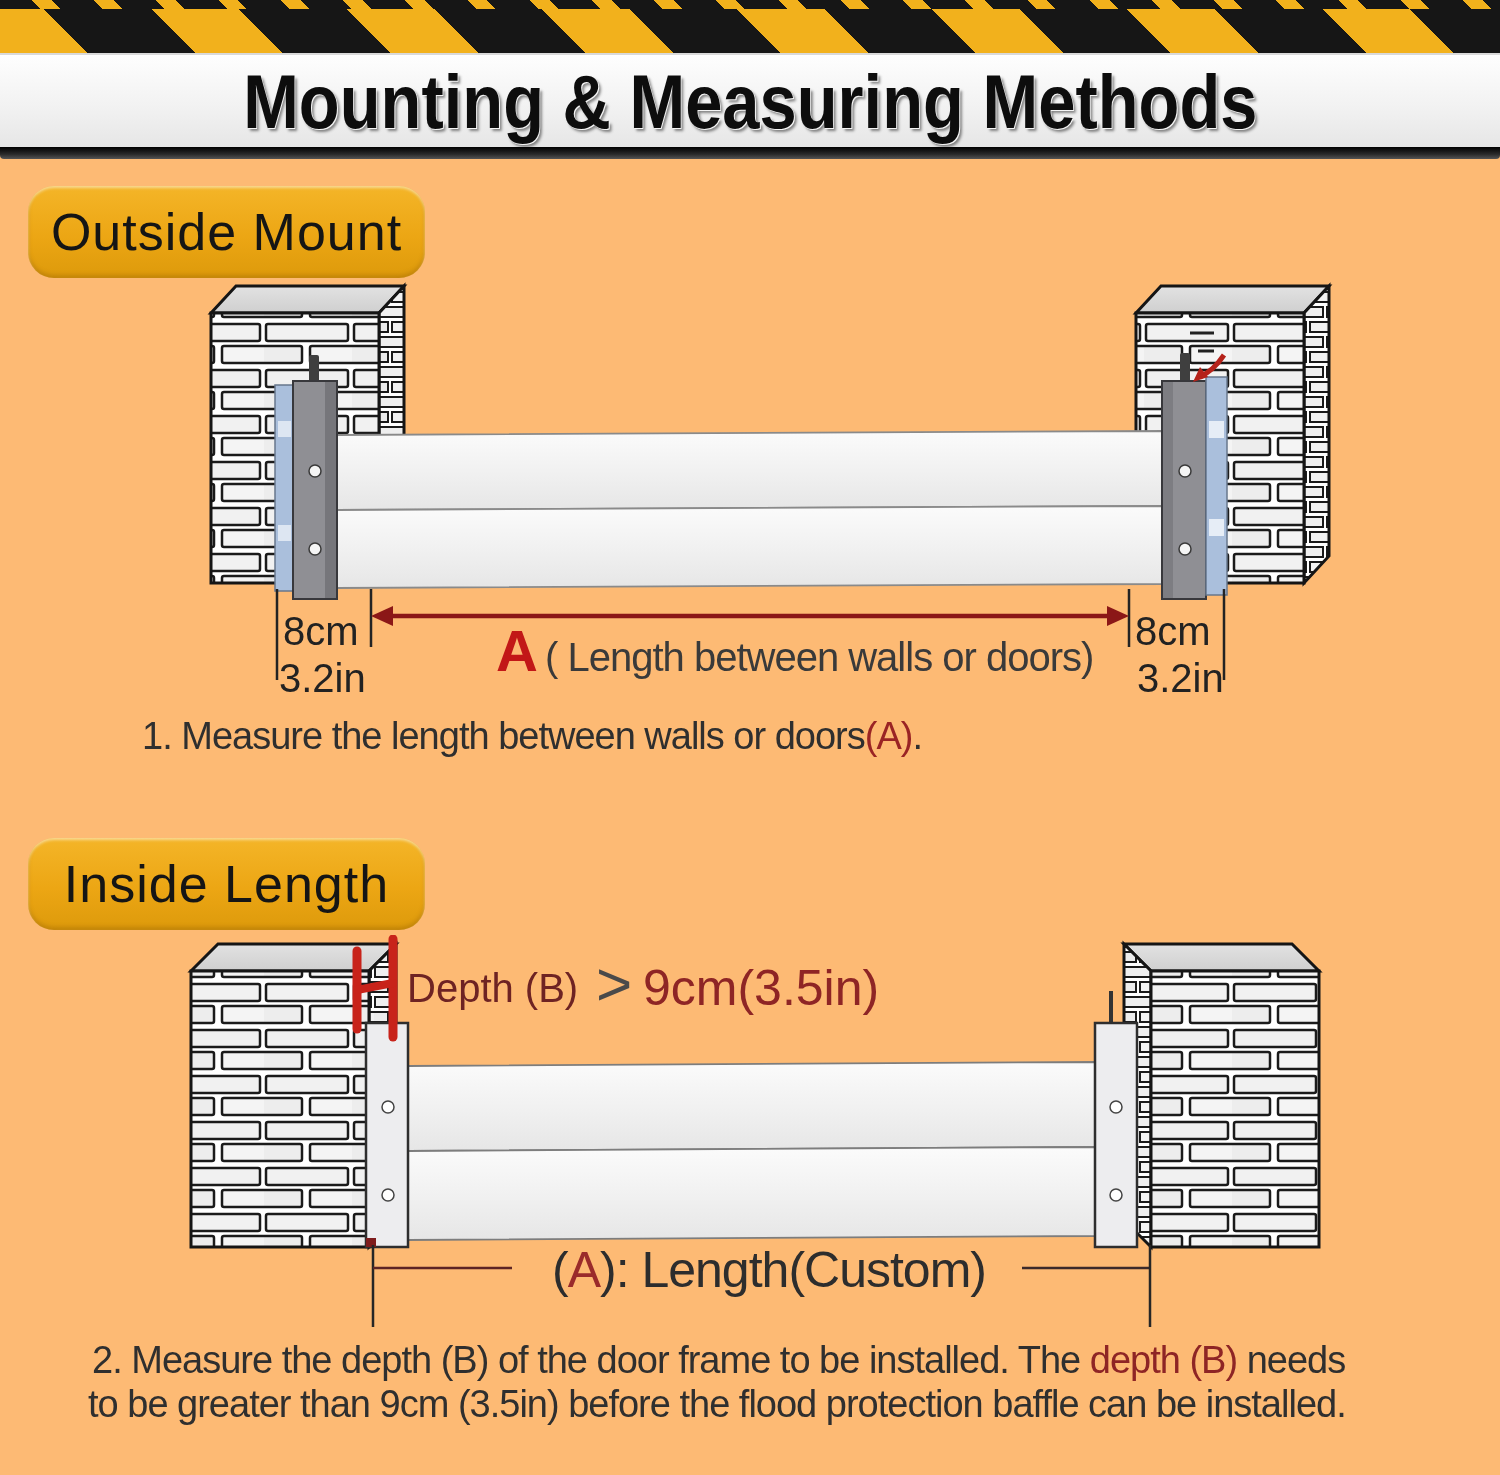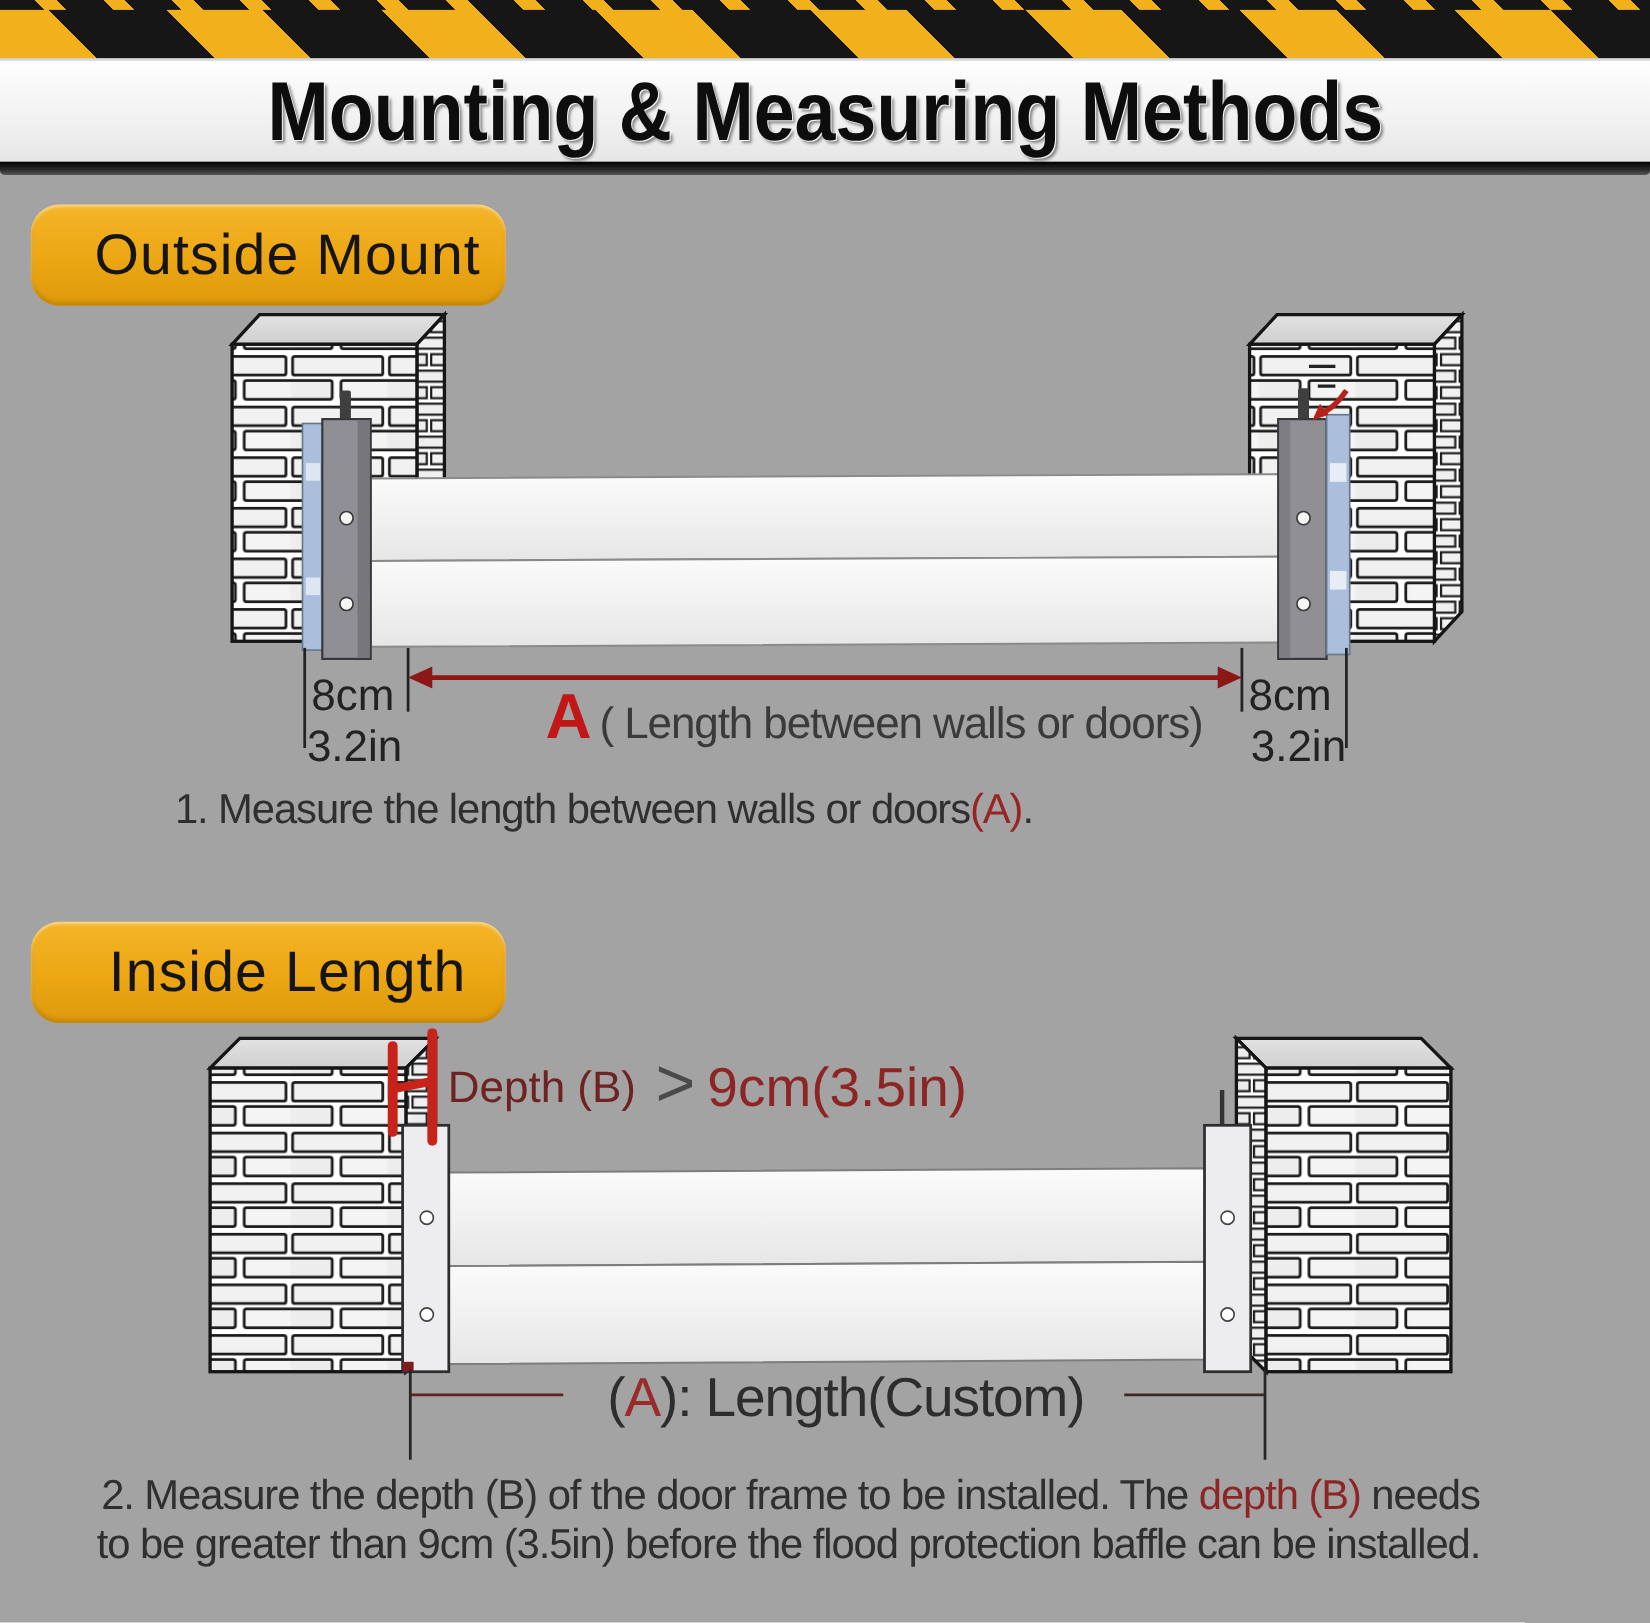--- a/index.html
+++ b/index.html
@@ -1,16 +1,16 @@
 <!DOCTYPE html>
 <html><head>
 <meta charset="utf-8">
 <style>
   html,body{margin:0;padding:0;background:#ffffff;}
-  .page{position:relative;width:1500px;height:1475px;background:#a3a3a3;overflow:hidden;
+  .page{position:relative;width:1500px;height:1475px;background:#fdba74;overflow:hidden;
         font-family:"Liberation Sans",sans-serif;}
 
   
   .tape-thin{position:absolute;left:0;top:0;width:1500px;height:11px;
      background:repeating-linear-gradient(45deg,#161616 0 30px,#f2b11c 30px 44px);}
   .tape-main{position:absolute;left:0;top:9px;width:1500px;height:44px;
      background:repeating-linear-gradient(45deg,#f2b11c 0 62px,#161616 62px 138px);
      border-bottom:2px solid #d9d9d9;}
   .banner{position:absolute;left:0;top:55px;width:1500px;height:92px;
      background:linear-gradient(180deg,#fefefe 0%,#f2f2f2 55%,#e6e6e6 100%);
@@ -18,32 +18,32 @@
   .banner h1{margin:0;font-size:76px;font-weight:bold;color:#0d0d0d;letter-spacing:0px;
      transform:scaleX(0.88);transform-origin:center;
      text-shadow:1px 1px 0 #f5f5f5,3px 3px 3px rgba(0,0,0,0.45);}
   .banner-divider{position:absolute;left:0;top:147px;width:1500px;height:12px;
      background:linear-gradient(180deg,#000 0%,#2a2a2a 60%,#555 100%);border-radius:0 0 4px 4px;}
 
   
   .badge{position:absolute;left:28px;width:397px;height:92px;border-radius:26px;
      background:linear-gradient(180deg,#f4b528 0%,#eca614 55%,#dd9a0b 100%);
      box-shadow:inset 0 2px 3px rgba(255,255,255,.5), inset 0 -3px 4px rgba(140,90,0,.35);
-     display:flex;align-items:center;justify-content:center;padding-left:35px;}
+     display:flex;align-items:center;justify-content:center;}
   .badge span{font-size:52px;color:#151515;letter-spacing:1px;}
   .badge-outside{top:186px;}
   .badge-inside{top:838px;}
 
   
   .svg-abs{position:absolute;left:0;}
   svg text{font-family:"Liberation Sans",sans-serif;}
 
   
   .steps{position:absolute;color:#2f2f2f;font-size:38px;letter-spacing:-1px;line-height:44px;}
-  .steps-outside{left:159px;top:714px;width:1320px;}
+  .steps-outside{left:142px;top:714px;width:1320px;}
   .steps-outside .line{margin-bottom:13px;}
   .steps-bottom{left:92px;top:1338px;width:1400px;}
   .steps-bottom .first{margin-left:10px;margin-bottom:18px;}
   .steps-bottom .wrap2{margin-left:-4px;}
   .red{color:#8e2525;}
   .red2{color:#9a2424;}
 </style>
 </head>
 <body>
 

